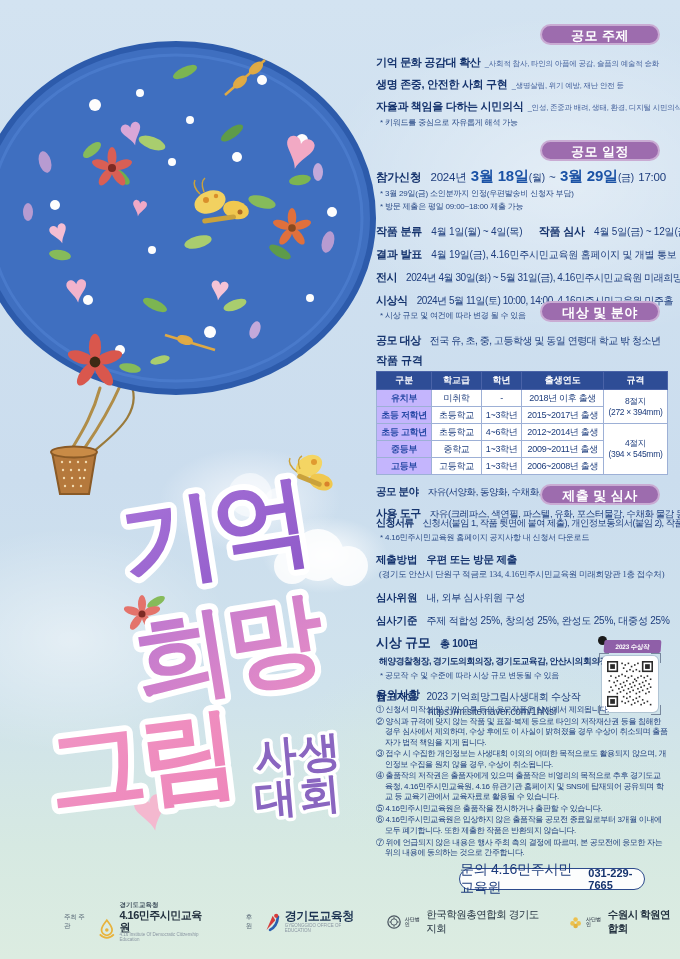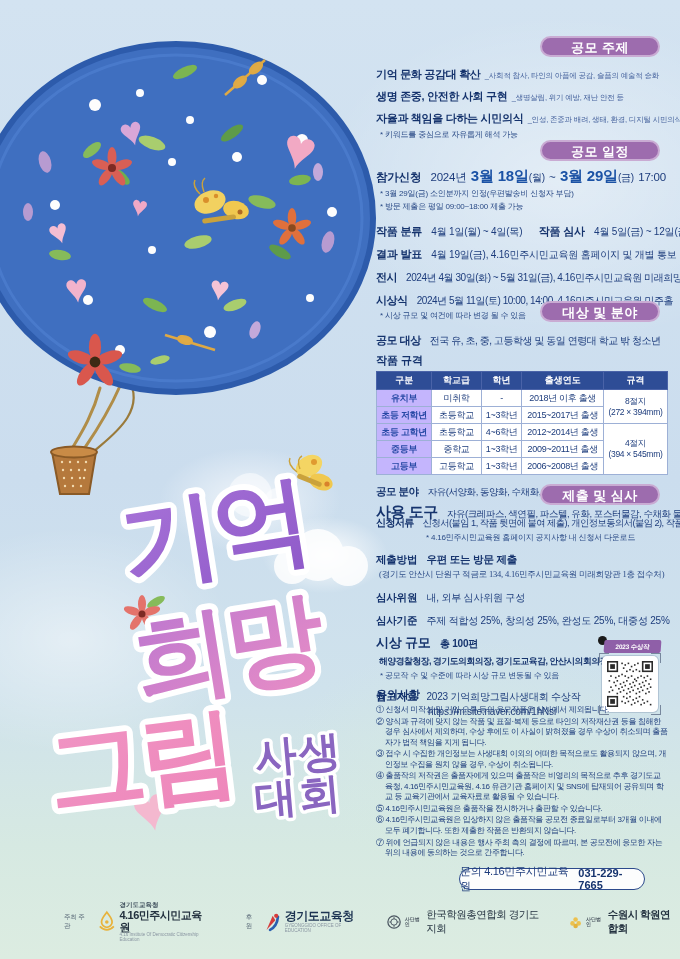--- a/index.html
+++ b/index.html
@@ -43,21 +43,21 @@
   .tight{letter-spacing:-0.45px;white-space:nowrap;}
   .notices li{font-size:8px;line-height:1.32;letter-spacing:-0.35px;color:#1d3c7c;
     padding-left:9px;text-indent:-9px;margin:0 0 1px 0;list-style:none;}
   .notices ul{margin:3px 0 0 0;padding:0;}
 
   .contact{
     position:absolute;left:459px;top:868px;width:186px;height:22px;box-sizing:border-box;
     background:#fcfdfd;border:1.5px solid #2c4a8c;border-radius:12px;
     display:flex;align-items:center;justify-content:center;gap:4px;
   }
-  .contact .pre{font-size:11px;color:#1d3c7c;letter-spacing:-0.3px;}
+  .contact .pre{font-size:14px;color:#1d3c7c;letter-spacing:-0.3px;}
   .contact .phone{font-size:11px;font-weight:bold;color:#15336d;}
 
   .qr-block{position:absolute;left:597px;top:634px;width:64px;}
   .qr-dot{position:absolute;left:1px;top:2px;width:9px;height:9px;border-radius:50%;background:#1a1a1a;}
   .qr-ribbon{position:absolute;left:7px;top:6px;width:57px;height:13px;background:#8f5fa8;border-radius:2px;
     color:#fff;font-size:6.5px;font-weight:bold;text-align:center;line-height:13px;letter-spacing:-0.2px;
     transform:skewX(-4deg);}
   .qr-frame{position:absolute;left:5px;top:22px;width:56px;height:56px;background:#fff;border-radius:5px;
     box-shadow:0 0 0 1px rgba(120,140,170,.35);}
   .qr-frame svg{position:absolute;left:5px;top:5px;}
@@ -264,21 +264,21 @@
 
     <g stroke="#ffffff" stroke-linejoin="round" paint-order="stroke">
       <text x="127" y="580" font-size="98" letter-spacing="-5" fill="url(#g1)" stroke-width="12" transform="rotate(-9 127 580)">기억</text>
       <text x="140" y="696" font-size="98" letter-spacing="-5" fill="url(#g2)" stroke-width="12" transform="rotate(-9 140 696)">희망</text>
       <text x="52" y="806" font-size="98" letter-spacing="-5" fill="url(#g3)" stroke-width="12" transform="rotate(-7 52 806)">그림</text>
       <text x="256" y="772" font-size="42" letter-spacing="2" fill="#8a66c0" stroke-width="7" transform="rotate(-5 256 772)">사생</text>
       <text x="256" y="814" font-size="42" letter-spacing="2" fill="#8a66c0" stroke-width="7" transform="rotate(-5 256 814)">대회</text>
     </g>
   </svg>
 
-  <div class="sec" style="top:36px;">
+  <div class="sec" style="top:24px;">
     <div class="badge">공모 주제</div>
     <div style="margin-top:7px;">
       <div class="row" style="margin-bottom:4px;">
         <span class="lead">기억 문화 공감대 확산</span>
         <span class="desc">_사회적 참사, 타인의 아픔에 공감, 슬픔의 예술적 승화</span>
       </div>
       <div class="row" style="margin-bottom:4px;">
         <span class="lead">생명 존중, 안전한 사회 구현</span>
         <span class="desc">_생명살림, 위기 예방, 재난 안전 등</span>
       </div>
@@ -383,32 +383,32 @@
           <td>1~3학년</td>
           <td>2006~2008년 출생</td>
         </tr>
       </tbody>
     </table>
     <div class="row tight" style="margin-top:6px;">
       <span class="rlabel" style="font-size:10.5px;">공모 분야</span>
       <span class="rtext" style="font-size:9.5px;">자유(서양화, 동양화, 수채화, 상상화, 풍경화, 드로잉 등)</span>
     </div>
     <div class="row tight" style="margin-top:4px;">
-      <span class="rlabel" style="font-size:15px;">사용 도구</span>
+      <span class="rlabel" style="font-size:11px;">사용 도구</span>
       <span class="rtext" style="font-size:9.5px;">자유(크레파스, 색연필, 파스텔, 유화, 포스터물감, 수채화 물감 등)</span>
     </div>
   </div>
 
   <div class="sec" style="top:484px;">
     <div class="badge">제출 및 심사</div>
     <div class="row" style="margin-top:7px;letter-spacing:-0.55px;">
       <span class="rlabel" style="font-size:10px;">신청서류</span>
       <span class="rtext" style="font-size:9.3px;">신청서(붙임 1, 작품 뒷면에 붙여 제출), 개인정보동의서(붙임 2), 작품</span>
     </div>
-    <div class="note" style="padding-left:4px;margin-left:46px;">* 4.16민주시민교육원 홈페이지 공지사항 내 신청서 다운로드</div>
+    <div class="note" style="padding-left:4px;">* 4.16민주시민교육원 홈페이지 공지사항 내 신청서 다운로드</div>
     <div class="row" style="margin-top:6px;">
       <span class="rlabel" style="font-size:10.5px;">제출방법</span>
       <span class="rtext" style="font-size:10.5px;font-weight:bold;color:#15336d;">우편 또는 방문 제출</span>
     </div>
     <div class="note" style="font-size:8.5px;padding-left:3px;font-family:Liberation Serif, serif;">(경기도 안산시 단원구 적금로 134, 4.16민주시민교육원 미래희망관 1층 접수처)</div>
     <div class="row" style="margin-top:6px;">
       <span class="rlabel" style="font-size:10.5px;">심사위원</span>
       <span class="rtext">내, 외부 심사위원 구성</span>
     </div>
     <div class="row" style="margin-top:5px;">
@@ -546,21 +546,21 @@
     </ul>
   </div>
 
   <div class="contact">
     <span class="pre">문의 4.16민주시민교육원</span>
     <span class="phone">031-229-7665</span>
   </div>
 
   <div class="footer">
     <span class="f-label" style="margin-left:64px;">주최 주관</span>
-    <div class="org" style="margin-left:10px;">
+    <div class="org" style="margin-left:10px;align-items:flex-end;">
       <svg width="20" height="26" viewBox="0 0 20 26">
         <path d="M10,2 C13,6 16,9 16,13 A6,6 0 1 1 4,13 C4,9 7,6 10,2 Z" fill="none" stroke="#e8b33c" stroke-width="2"></path>
         <path d="M2,18 Q10,26 18,18" fill="none" stroke="#e8b33c" stroke-width="2"></path>
         <circle cx="10" cy="13" r="2" fill="#e8b33c"></circle>
       </svg>
       <div class="stack">
         <span class="o-top">경기도교육청</span>
         <span class="o-name">4.16민주시민교육원</span>
         <span class="o-sub">4.16 Institute Of Democratic Citizenship Education</span>
       </div>

